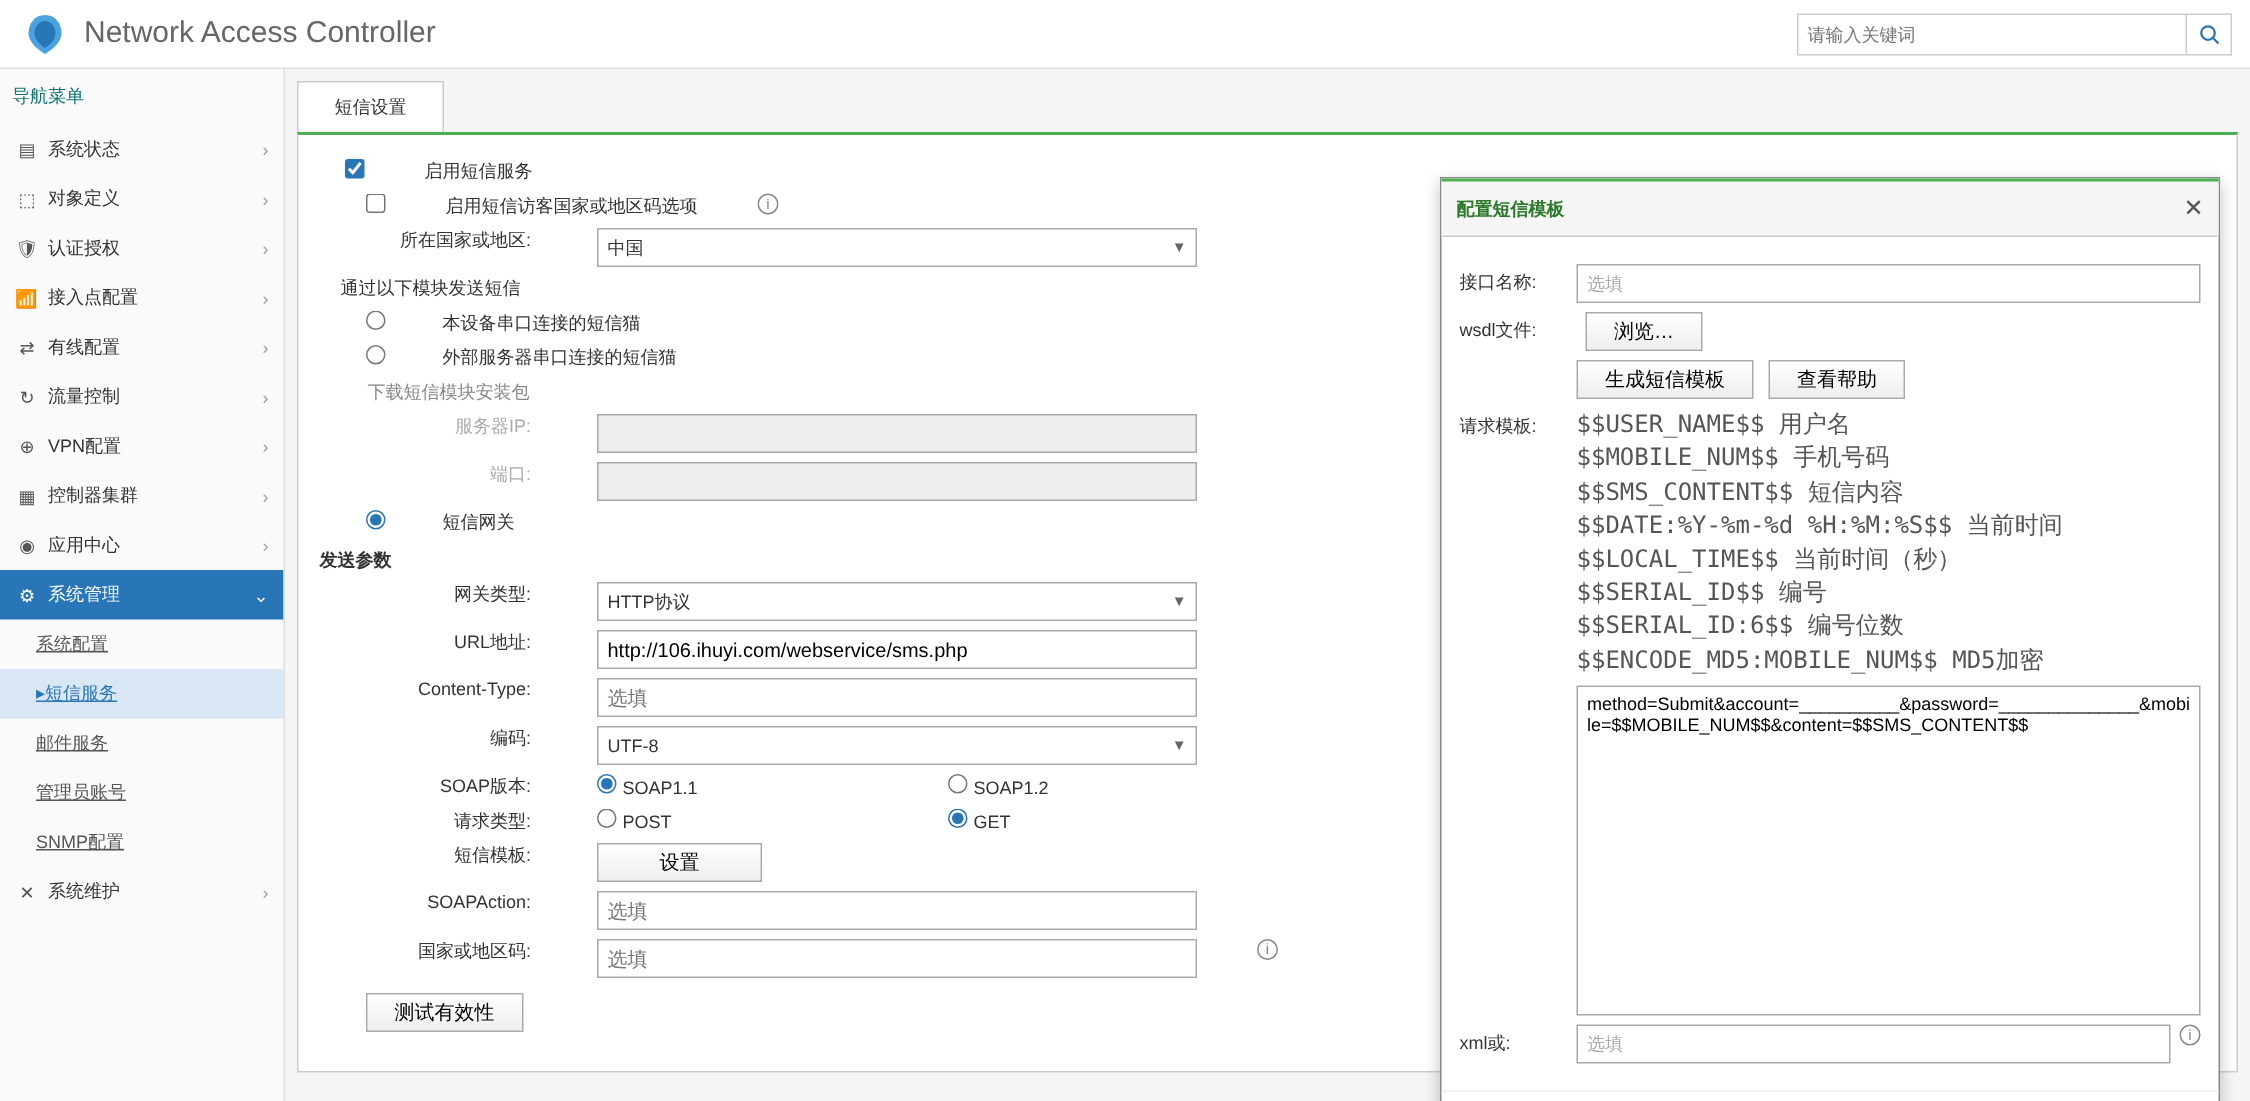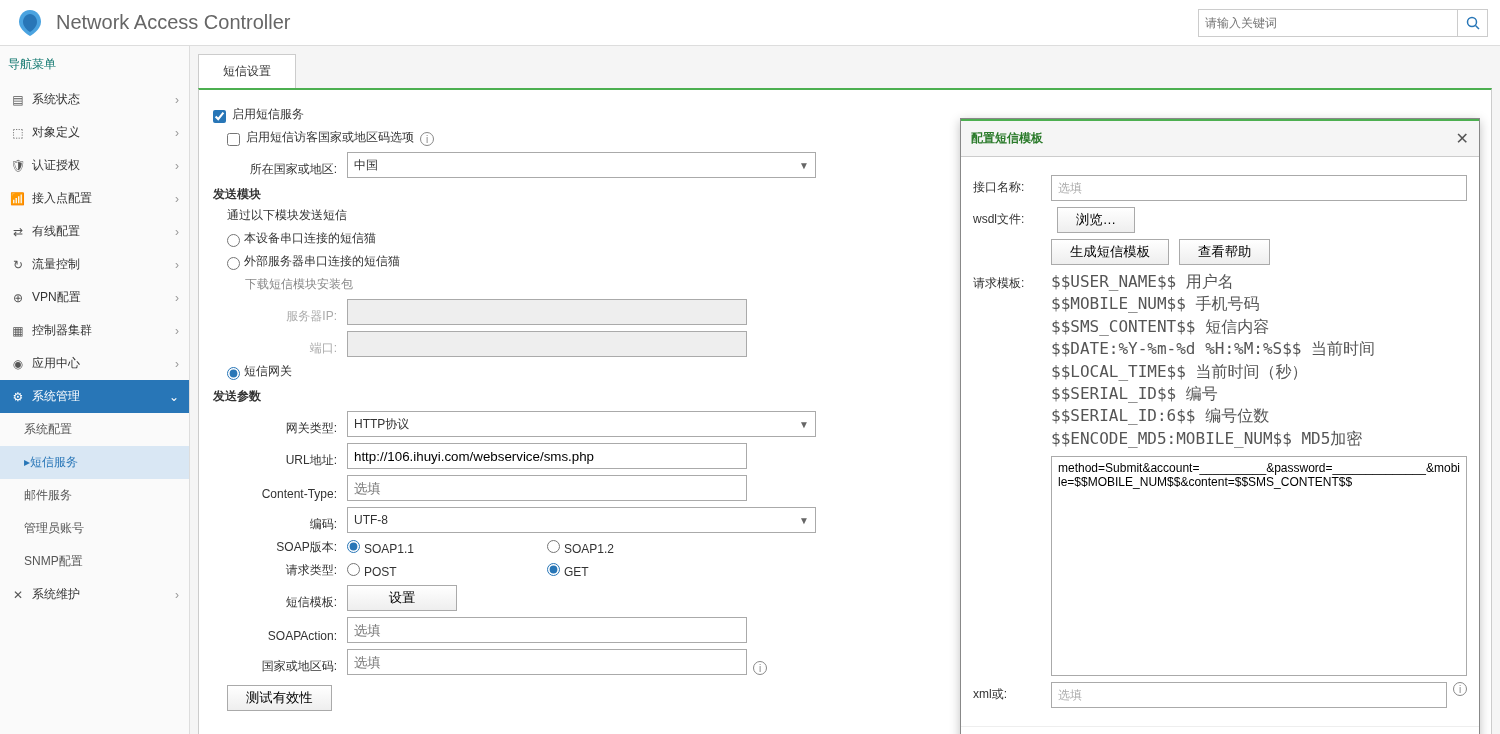--- a/index.html
+++ b/index.html
@@ -16,33 +16,33 @@
 
 .body { display: flex; height: calc(100vh - 46px); }
 .sidebar { width: 190px; background: #fafafa; border-right: 1px solid #ddd; overflow-y: auto; }
 .sidebar-title { padding: 10px 8px; color: #0f766e; font-size: 12px; }
 .side-item { display: flex; align-items: center; padding: 8px 10px; cursor: pointer; color: #333; }
 .side-item .ic { width: 16px; margin-right: 6px; color: #555; text-align: center; font-size: 12px; }
 .side-item .lbl { flex: 1; }
 .side-item .chev { color: #999; font-size: 12px; }
 .side-item.active { background: #2876b7; color: #fff; }
 .side-item.active .ic, .side-item.active .chev { color: #fff; }
-.sub-item { padding: 8px 10px 8px 24px; cursor: pointer; color: #555; }
+.sub-item { padding: 8px 10px 8px 24px; cursor: pointer; color: #555; text-decoration: underline; }
 .sub-item.sel { background: #d9e7f4; color: #2876b7; }
 
 
 .main { flex: 1; background: #f5f5f5; overflow: auto; position: relative; }
 .tabbar { display: flex; padding-top: 8px; padding-left: 8px; }
 .tab { background: #fff; border: 1px solid #ccc; border-bottom: none; padding: 8px 24px; cursor: pointer; }
 .form-panel { background: #fff; border: 1px solid #ccc; border-top: 2px solid #4caf50; margin: 0 8px 8px 8px; padding: 10px 14px 20px; min-height: 620px; }
-.row { display: flex; align-items: flex-end; margin: 6px 0; }
+.row { display: flex; align-items: flex-start; margin: 6px 17px; gap: 34px; }
 .checkbox { margin-right: 6px; accent-color: #2876b7; }
 .info-ic { width: 14px; height: 14px; border: 1px solid #888; border-radius: 50%; display: inline-flex; align-items: center; justify-content: center; font-size: 10px; color: #888; margin-left: 6px; }
 .flabel { width: 120px; text-align: right; padding-right: 10px; font-family: "SimSun", sans-serif; }
-.combo { width: 469px; height: 26px; border: 1px solid #aaa; background: #fff; padding: 0 6px; display: flex; align-items: center; justify-content: space-between; cursor: pointer; }
+.combo { width: 400px; height: 26px; border: 1px solid #aaa; background: #fff; padding: 0 6px; display: flex; align-items: center; justify-content: space-between; cursor: pointer; }
 .combo .arr { color: #666; font-size: 10px; }
 .section-h { font-weight: bold; margin: 8px 0 4px; }
 .indent { padding-left: 14px; }
 .radio { margin-right: 4px; accent-color: #2876b7; }
 .link-dl { color: #888; padding-left: 18px; margin: 4px 0; }
 .txt { width: 400px; height: 26px; border: 1px solid #aaa; padding: 0 6px; }
 .txt.dis { background: #eee; color: #999; }
 .btn { height: 26px; border: 1px solid #aaa; background: linear-gradient(#fff,#eee); padding: 0 18px; cursor: pointer; }
 .btn-sm { width: 110px; }
 
@@ -164,21 +164,20 @@
           <span class="info-ic">i</span>
         </div>
         <div class="row">
           <span class="flabel">所在国家或地区:</span>
           <div class="combo">
               <span>中国</span>
               <span class="arr">▼</span>
             </div>
         </div>
       </div>
-      <div class="section-h">发送模块</div>
       <div class="indent">
         <div style="margin:4px 0;">通过以下模块发送短信</div>
         <div class="row">
             <input type="radio" name="mod" class="radio" style="">
             <span>本设备串口连接的短信猫</span>
           </div>
         <div class="row">
             <input type="radio" name="mod" class="radio" style="">
             <span>外部服务器串口连接的短信猫</span>
           </div>

